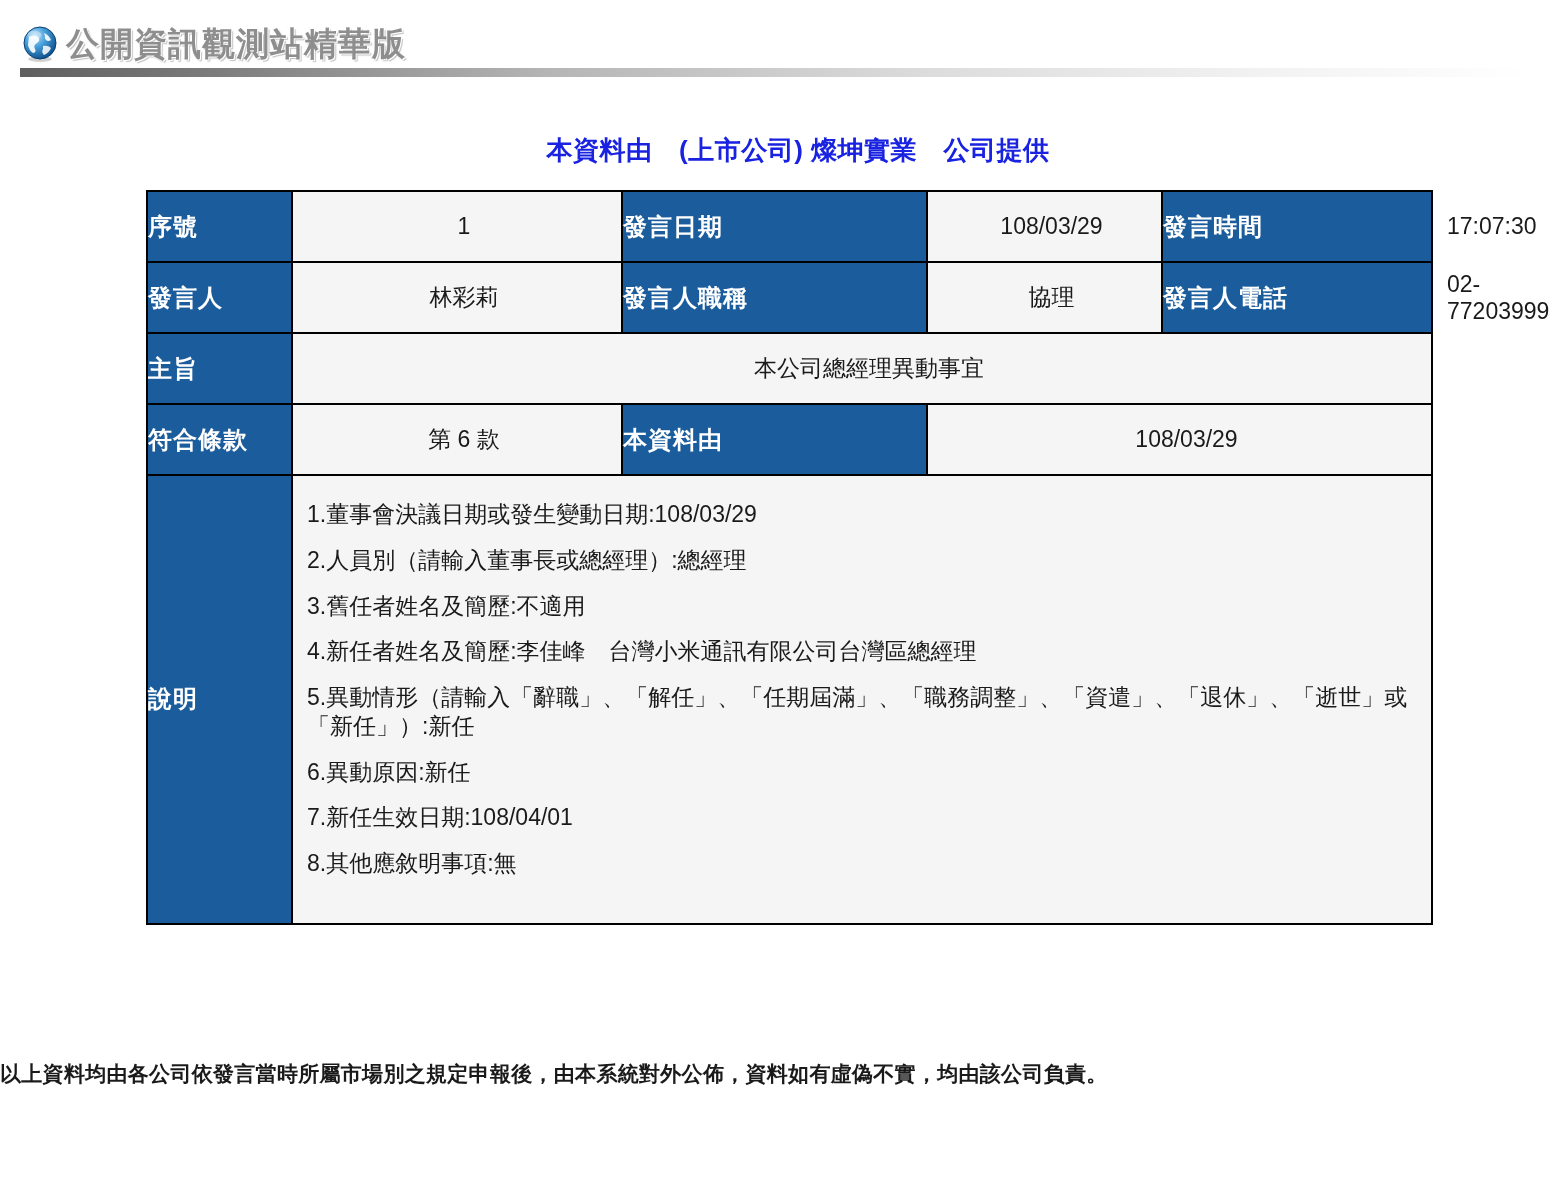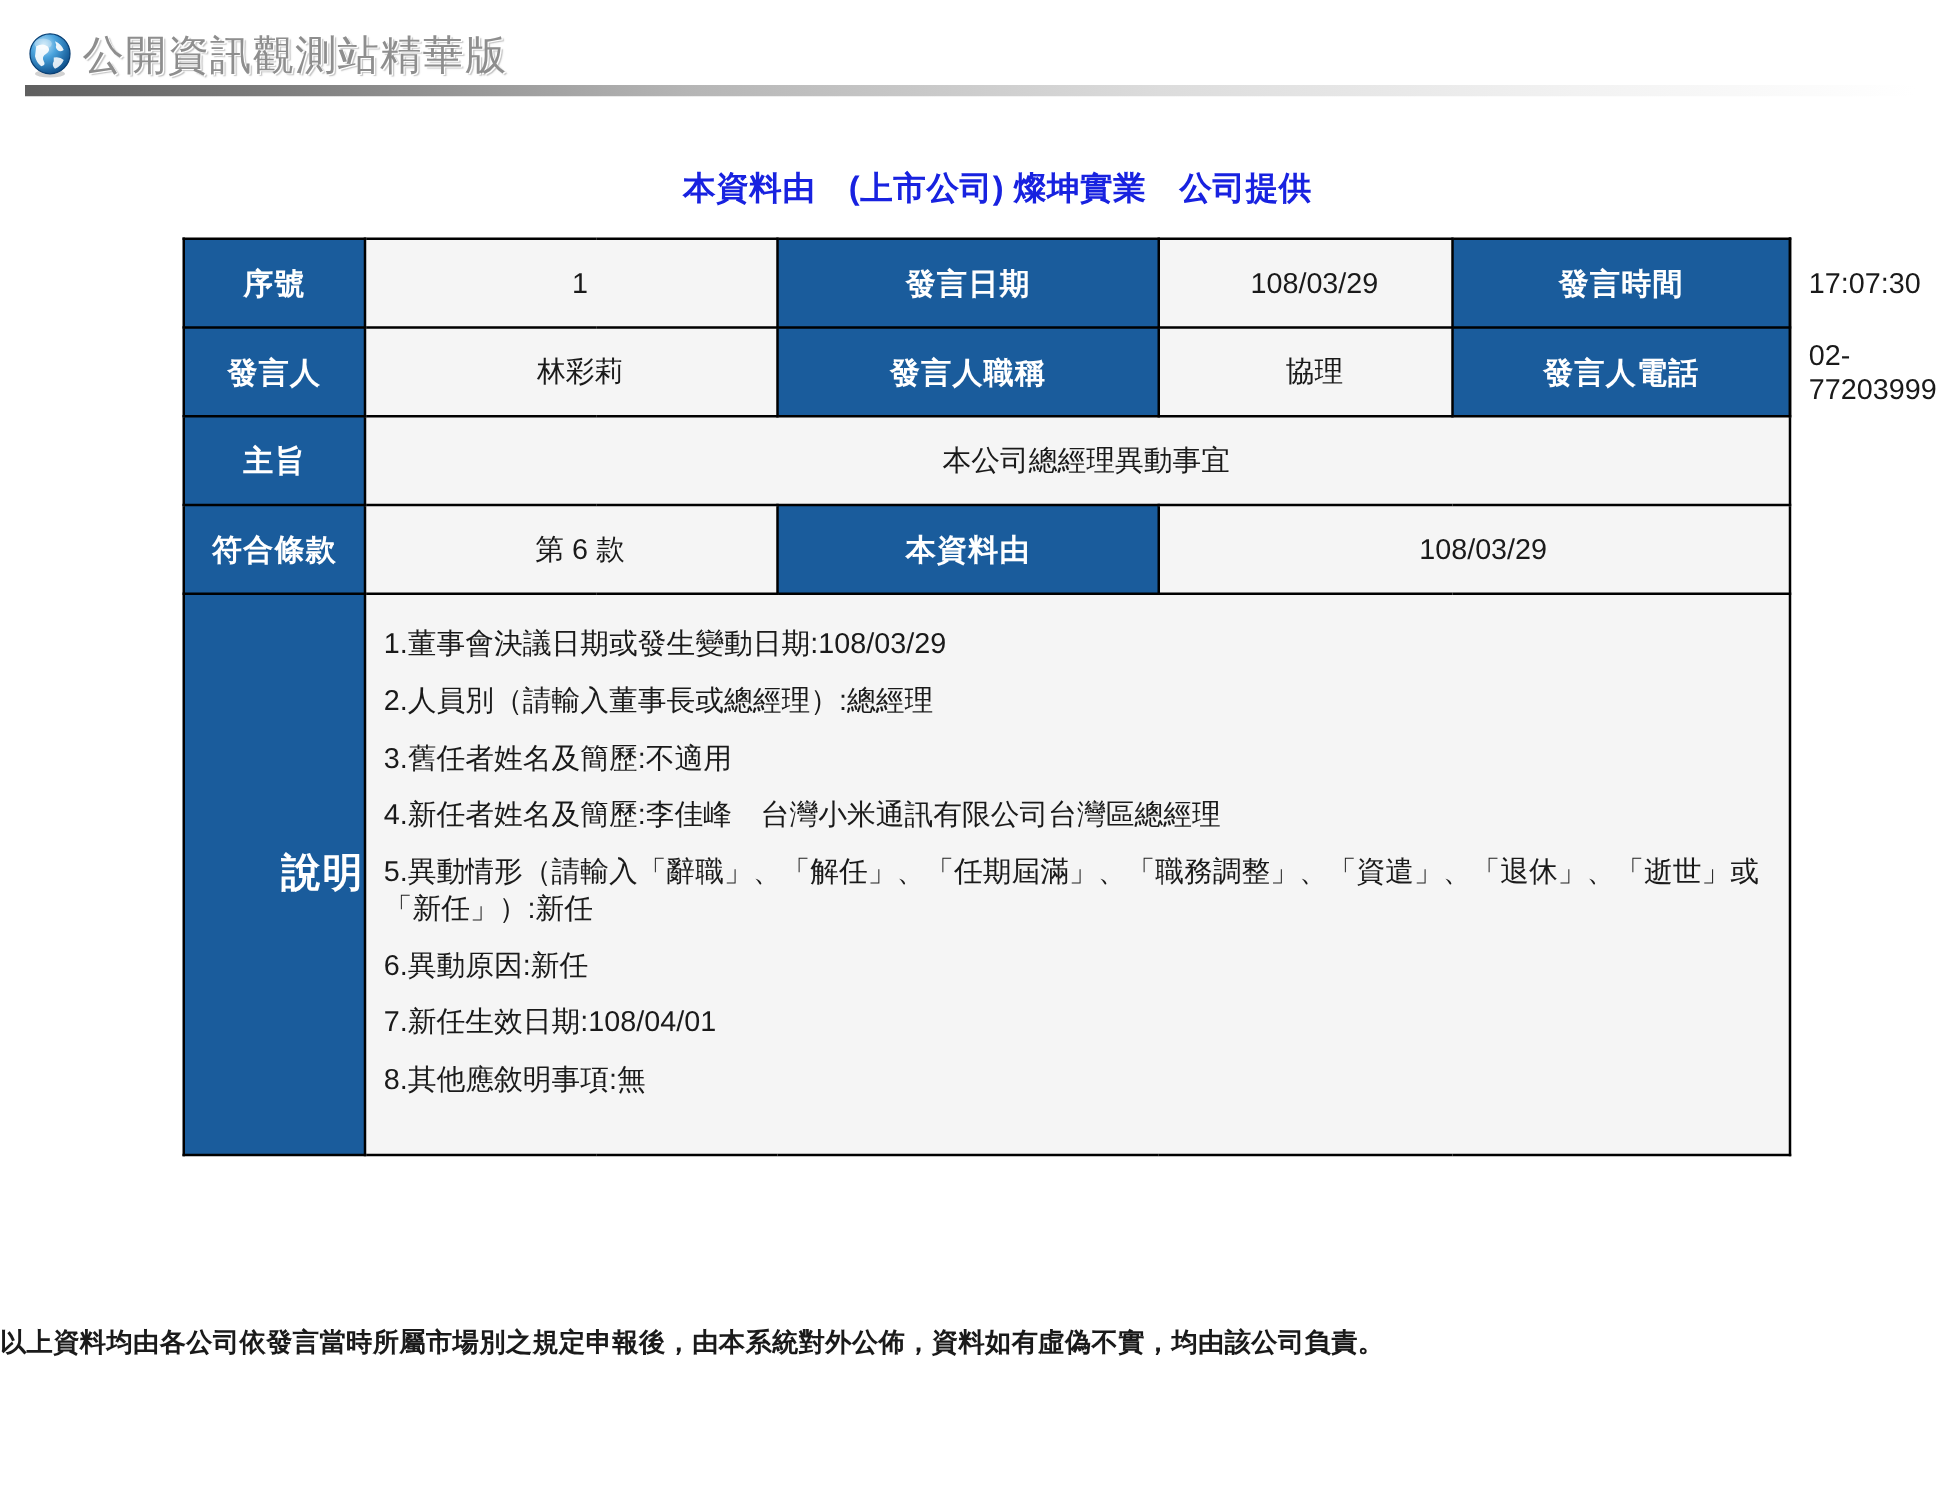--- a/index.html
+++ b/index.html
@@ -13,21 +13,21 @@
 
   
   .site-header {
     position: absolute; left: 0; top: 0; width: 1552px; height: 78px;
   }
   .globe-icon {
     position: absolute; left: 21px; top: 25px; width: 38px; height: 38px;
   }
   .site-title {
     position: absolute; left: 66px; top: 22px;
-    font-size: 33px; font-weight: normal; letter-spacing: 1px;
+    font-size: 33px; font-weight: bold; letter-spacing: 1px;
     color: #8e8e8e;
     text-shadow: 1px 1px 0 #ffffff, 2px 2px 1px rgba(120,120,120,0.45);
     white-space: nowrap;
   }
   .header-rule {
     position: absolute; left: 20px; top: 68px; width: 1512px; height: 9px;
     background: linear-gradient(to right, #5f5f5f 0%, #7a7a7a 12%, #b5b5b5 35%, #dcdcdc 60%, #f2f2f2 82%, #ffffff 100%);
   }
 
   
@@ -53,31 +53,30 @@
     font-size: 23px;
     color: #1a1a1a;
     background: #f5f5f5;
     height: 71px;
     vertical-align: middle;
   }
   td.lbl {
     background: #1a5c9c;
     color: #ffffff;
     font-weight: bold;
-    text-align: center;
     font-size: 24px;
     letter-spacing: 1px;
   }
   td.val { padding-left: 14px; text-align: center; }
   td.val-center { text-align: center; }
 
   
   td.desc-label {
     background: #1a5c9c; color: #ffffff; font-weight: bold;
-    text-align: right; font-size: 32px; letter-spacing: 1px;
+    text-align: left; font-size: 24px; letter-spacing: 1px;
     vertical-align: middle;
   }
   td.desc-body {
     padding: 16px 10px 36px 14px;
     vertical-align: top;
     line-height: 1.0;
   }
   .desc-line {
     font-size: 23px; color: #1a1a1a;
     margin: 0 0 0 0;

